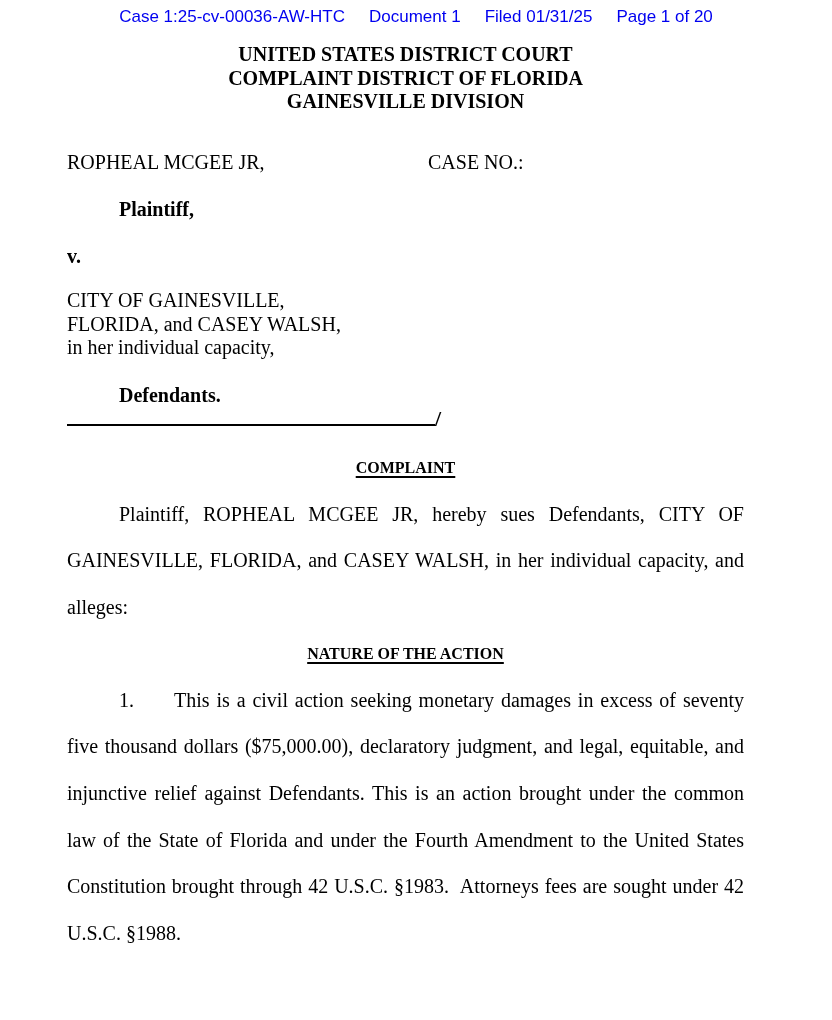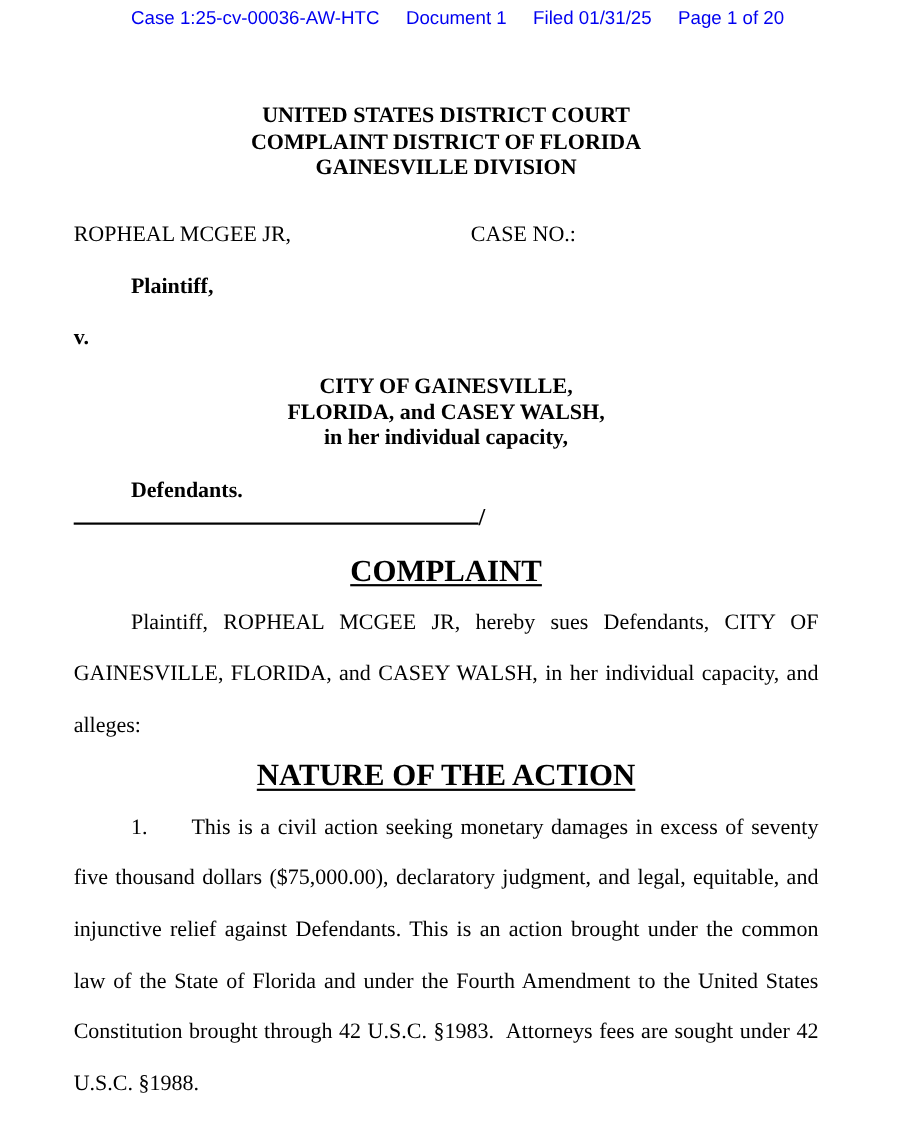--- a/index.html
+++ b/index.html
@@ -26,61 +26,61 @@
     color: #0000f0;
     white-space: nowrap;
   }
   .content {
     position: absolute;
     left: 67px;
     top: 0;
     width: 677px;
   }
   .court-title {
-    margin-top: 94px;
+    margin-top: 43px;
     text-align: center;
     font-weight: bold;
     line-height: 23.5px;
   }
   .caption-row {
     position: relative;
     margin-top: 37px;
     line-height: 23.5px;
     font-weight: normal;
   }
   .case-no {
     position: absolute;
     left: 361px;
     top: 0;
   }
   .indent1 { padding-left: 52px; }
   .plaintiff-role { margin-top: 24px; font-weight: bold; line-height: 23.5px; }
   .versus { margin-top: 23px; font-weight: bold; line-height: 23.5px; }
-  .defendants { margin-top: 21px; font-weight: bold; line-height: 23.5px; text-align: center; }
+  .defendants { margin-top: 21px; font-weight: normal; line-height: 23.5px; }
   .defendant-role { margin-top: 24px; font-weight: bold; line-height: 23.5px; }
   .separator {
     margin-top: 0;
     line-height: 21px;
     white-space: nowrap;
   }
   .sep-line {
     display: inline-block;
     width: 368px;
     height: 17px;
     border-bottom: 2px solid #000000;
     vertical-align: baseline;
   }
   .sep-slash {
     font-weight: bold;
     font-size: 22px;
   }
   .heading {
     margin: 26px 0 0 0;
     text-align: center;
-    font-size: 28px;
+    font-size: 16px;
     font-weight: bold;
     line-height: 23.5px;
     text-decoration: underline;
     text-decoration-thickness: 2px;
     text-underline-offset: 3px;
   }
   .heading.second { margin-top: 12px; }
   .body-para {
     margin: 11px 0 0 0;
     line-height: 46.6px;

